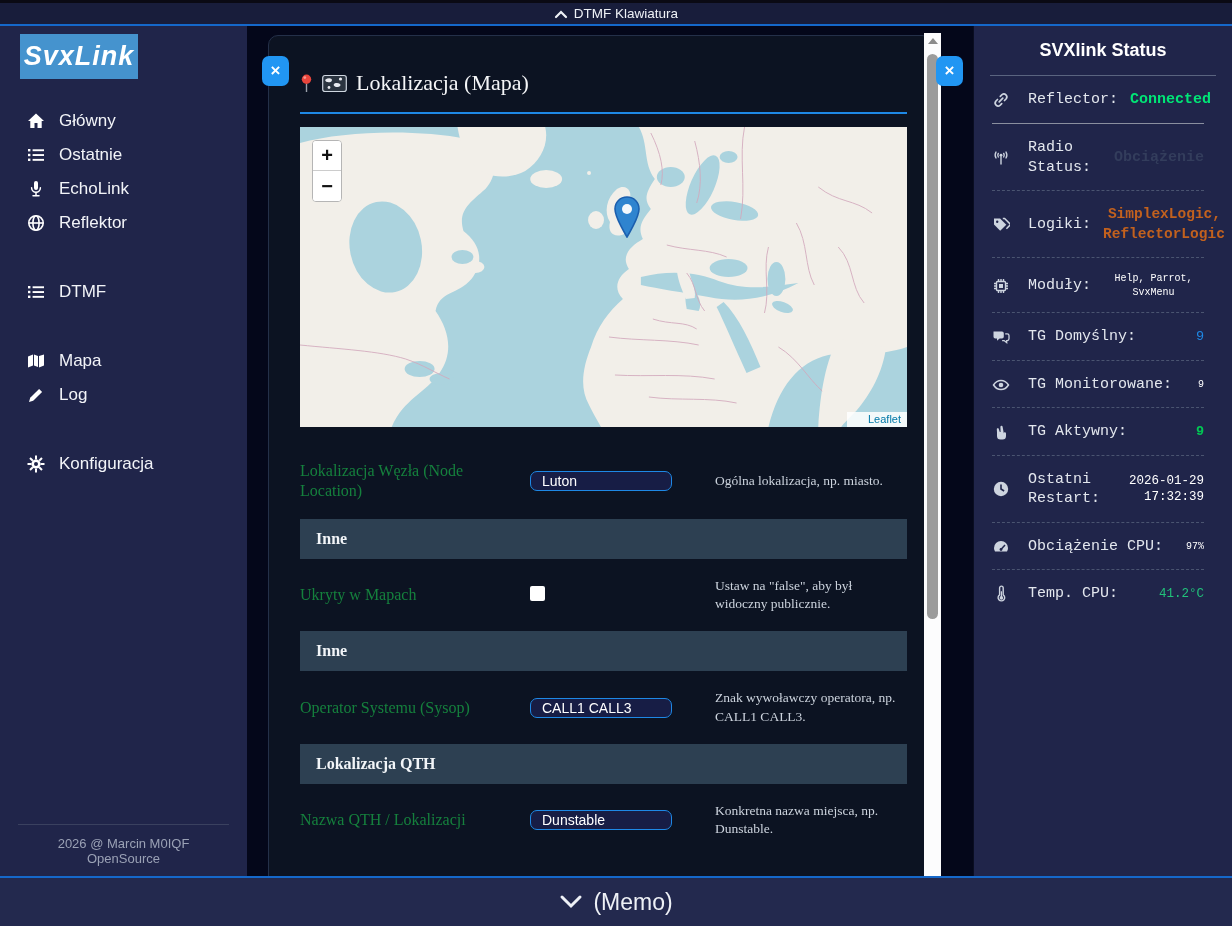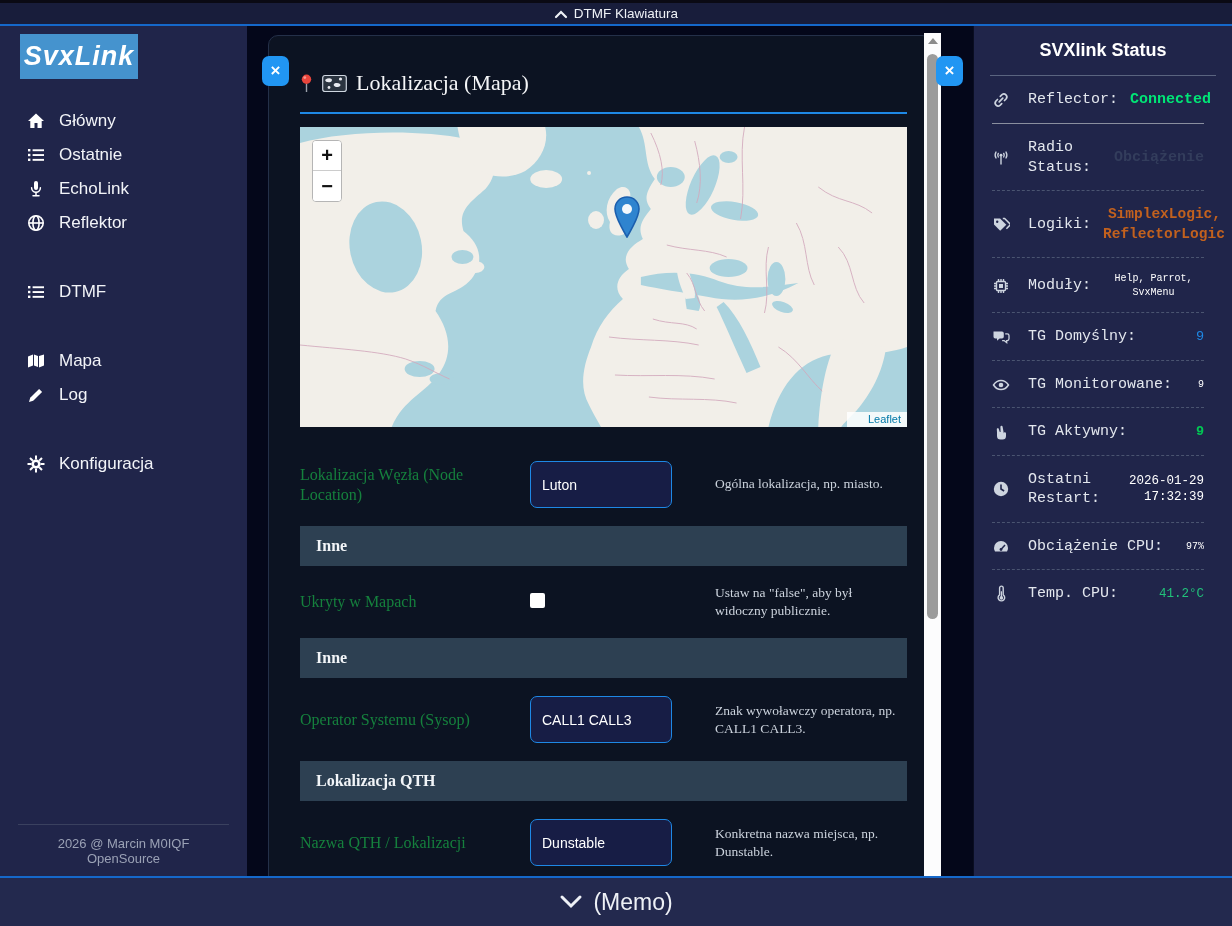--- a/index.html
+++ b/index.html
@@ -58,21 +58,21 @@
   .ua-flag { width:12px; height:8px; display:inline-block; }
   .ua-flag .b { height:4px; background:#4d7cc7; } .ua-flag .y { height:4px; background:#f7d154; }
 
   .form { margin-top:22px; }
   .sec-head { background:#2d4052; color:#f2f5f8; font-family:"Liberation Serif", serif;
               font-weight:bold; font-size:16px; padding:11px 16px; margin:6px 0; }
   .form-row { display:grid; grid-template-columns:208px 163px 1fr; column-gap:22px;
               align-items:center; padding:12px 0; }
   .f-label { font-family:"Liberation Serif", serif; color:#15803d; font-size:16px; line-height:1.25; }
   .f-hint  { font-family:"Liberation Serif", serif; color:#ccd3dd; font-size:13.5px; line-height:1.35; }
-  .f-input { width:142px; height:47px; background:#171d45; border:1.5px solid #1e88e5;
+  .f-input { width:142px; height:20px; background:#171d45; border:1.5px solid #1e88e5;
              border-radius:7px; color:#fff; font-size:14px; padding:0 11px;
              font-family:"Liberation Sans", sans-serif; }
   .chk { appearance:none; -webkit-appearance:none; width:15px; height:15px; background:#fff;
          border-radius:2px; cursor:pointer; }
 
   .close-btn { position:absolute; width:27px; height:30px; background:#2196f3; border:none;
                border-radius:7px; color:#fff; font-size:17px; font-weight:bold; cursor:pointer;
                display:flex; align-items:center; justify-content:center; z-index:9; }
   .close-left  { left:15px; top:30px; }
   .close-right { right:10px; top:30px; }

